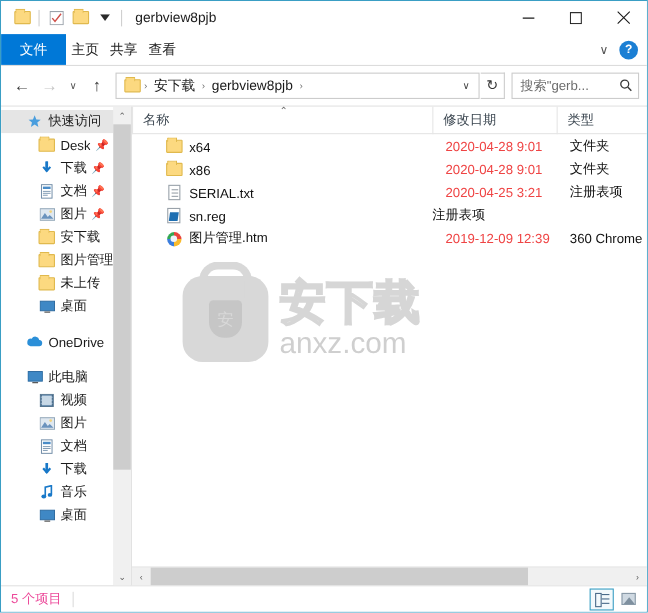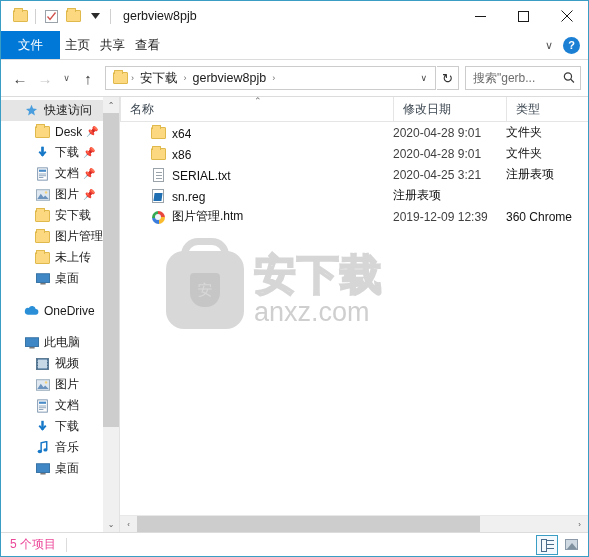--- a/index.html
+++ b/index.html
@@ -211,21 +211,21 @@
     width: 273px; flex: 0 0 273px;
     display: flex; align-items: flex-end;
     padding-left: 30px; min-width: 0;
   }
   .cell-name .ico {
     width: 16px; flex: 0 0 16px; height: 16px;
     display: flex; align-items: center; justify-content: center;
     margin-right: 6px;
   }
   .cell-name .nm { white-space: nowrap; overflow: hidden; }
-  .cell-date { width: 113px; flex: 0 0 113px; font-size: 12px; color: #404040; }
+  .cell-date { width: 113px; flex: 0 0 113px; font-size: 12px; color: #ef4444; margin-left: 12px; }
   .cell-type { flex: 1 1 auto; font-size: 12px; color: #111; white-space: nowrap; overflow: hidden; }
 
   
   .ico-doc {
     width: 11px; height: 14px; background: #fff;
     border: 1px solid #9aa2aa; position: relative;
   }
   .ico-doc::after {
     content: ""; position: absolute; left: 2px; top: 3px;
     width: 6px; height: 1px; background: #9aa2aa;

